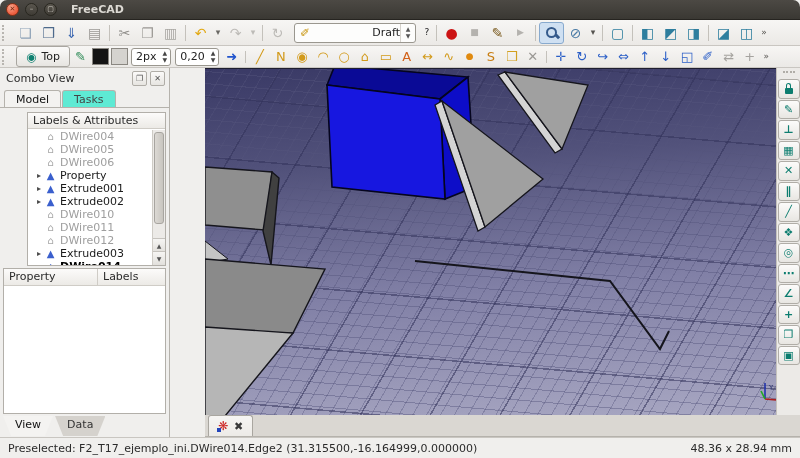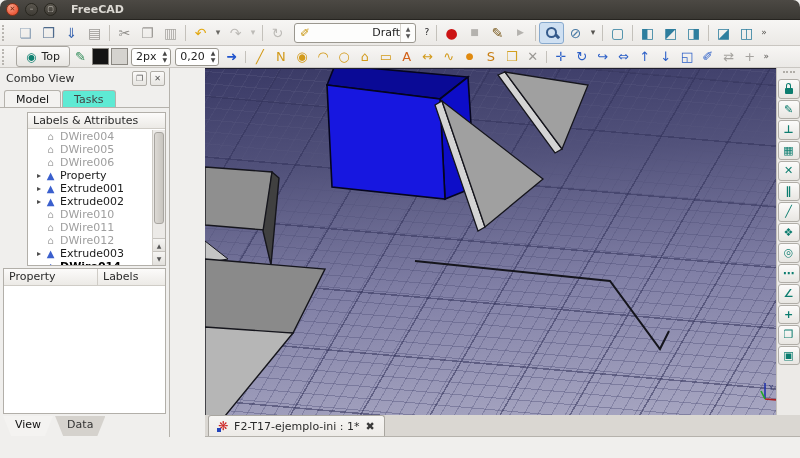--- a/index.html
+++ b/index.html
@@ -582,19 +582,22 @@
         </span>
         <span class="snapbtn">
           <span class="glyph">▣</span>
         </span>
       </span>
   </div>
 
   <div id="mditabbar">
     <span class="mditab">
       <span class="fcicon">❋</span>
-      <span>F2-T17-ejemplo-ini : 1*</span>
       <span class="closex">✖</span>
     </span>
   </div>
 
+  <div id="statusbar">
+    <span>Preselected: F2_T17_ejemplo_ini.DWire014.Edge2 (31.315500,-16.164999,0.000000)</span>
+    <span class="status-right">48.36 x 28.94 mm</span>
+  </div>
 
 </div>
 
 </body></html>

